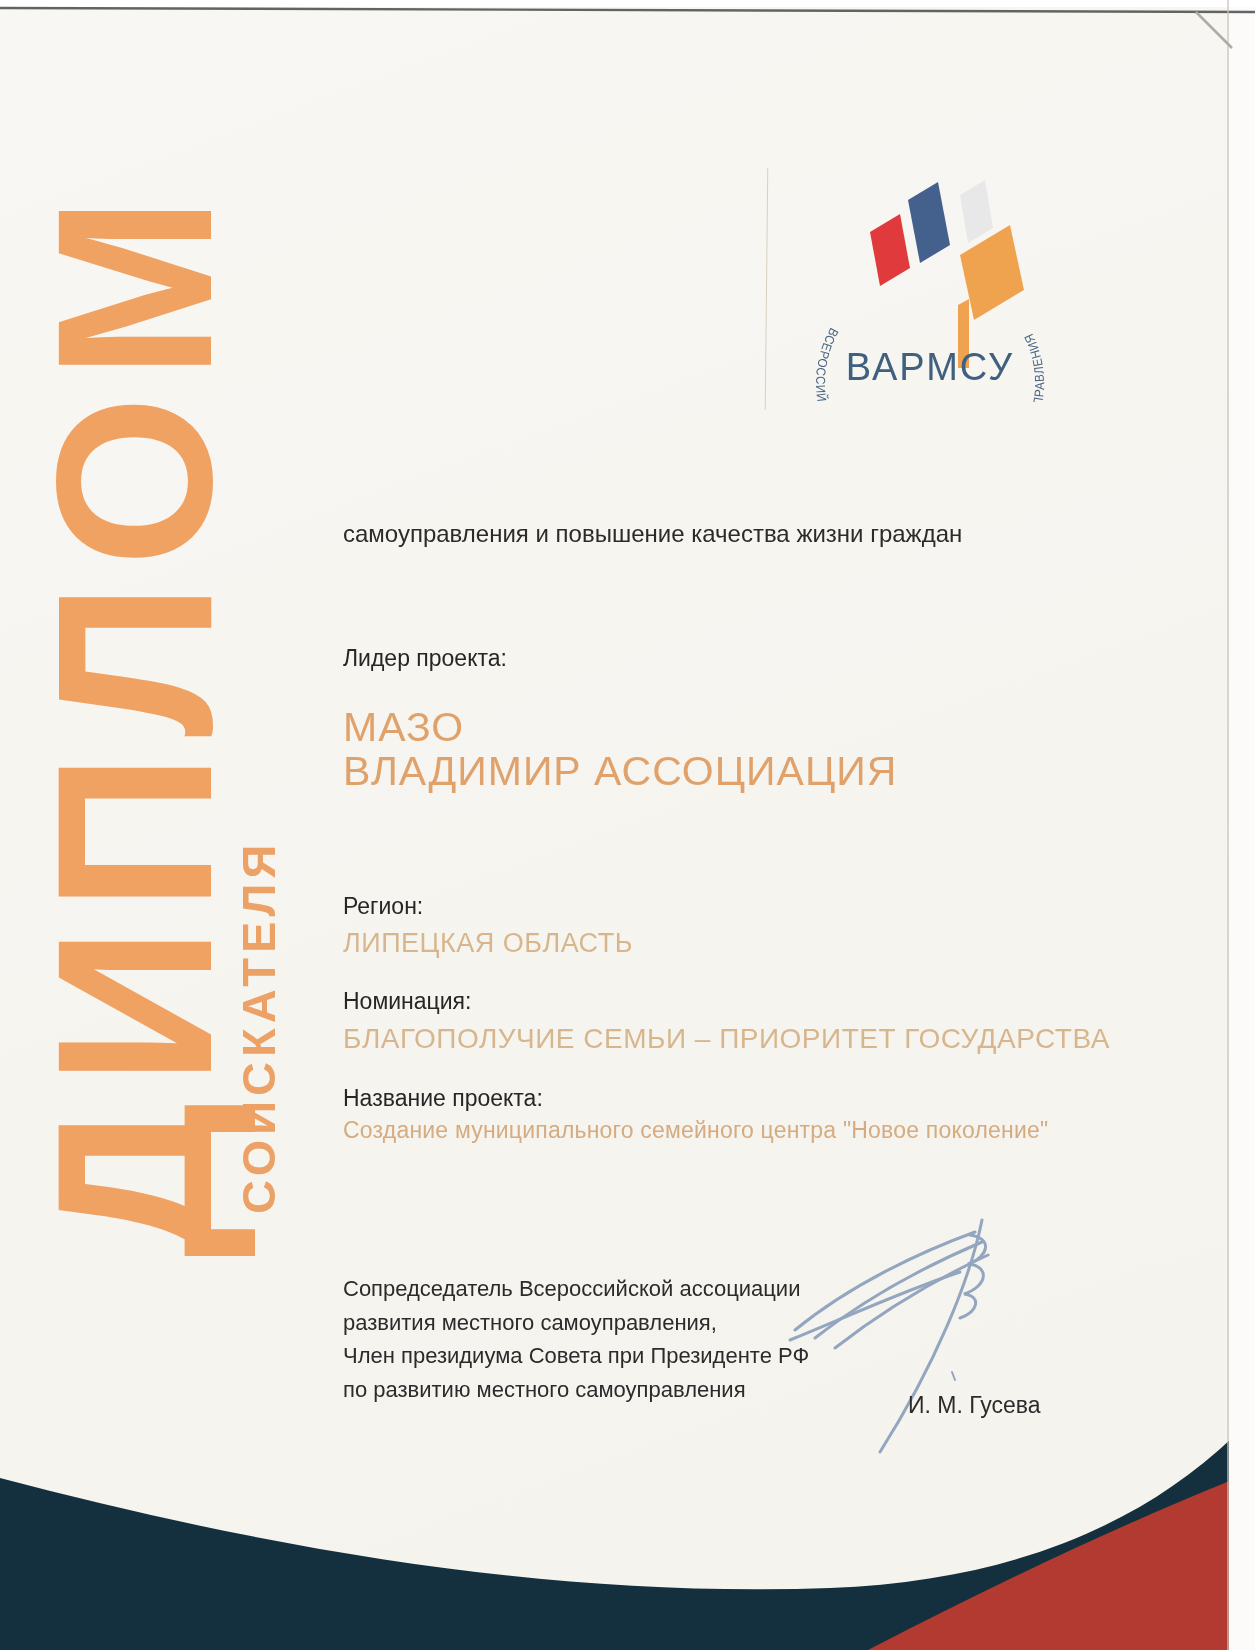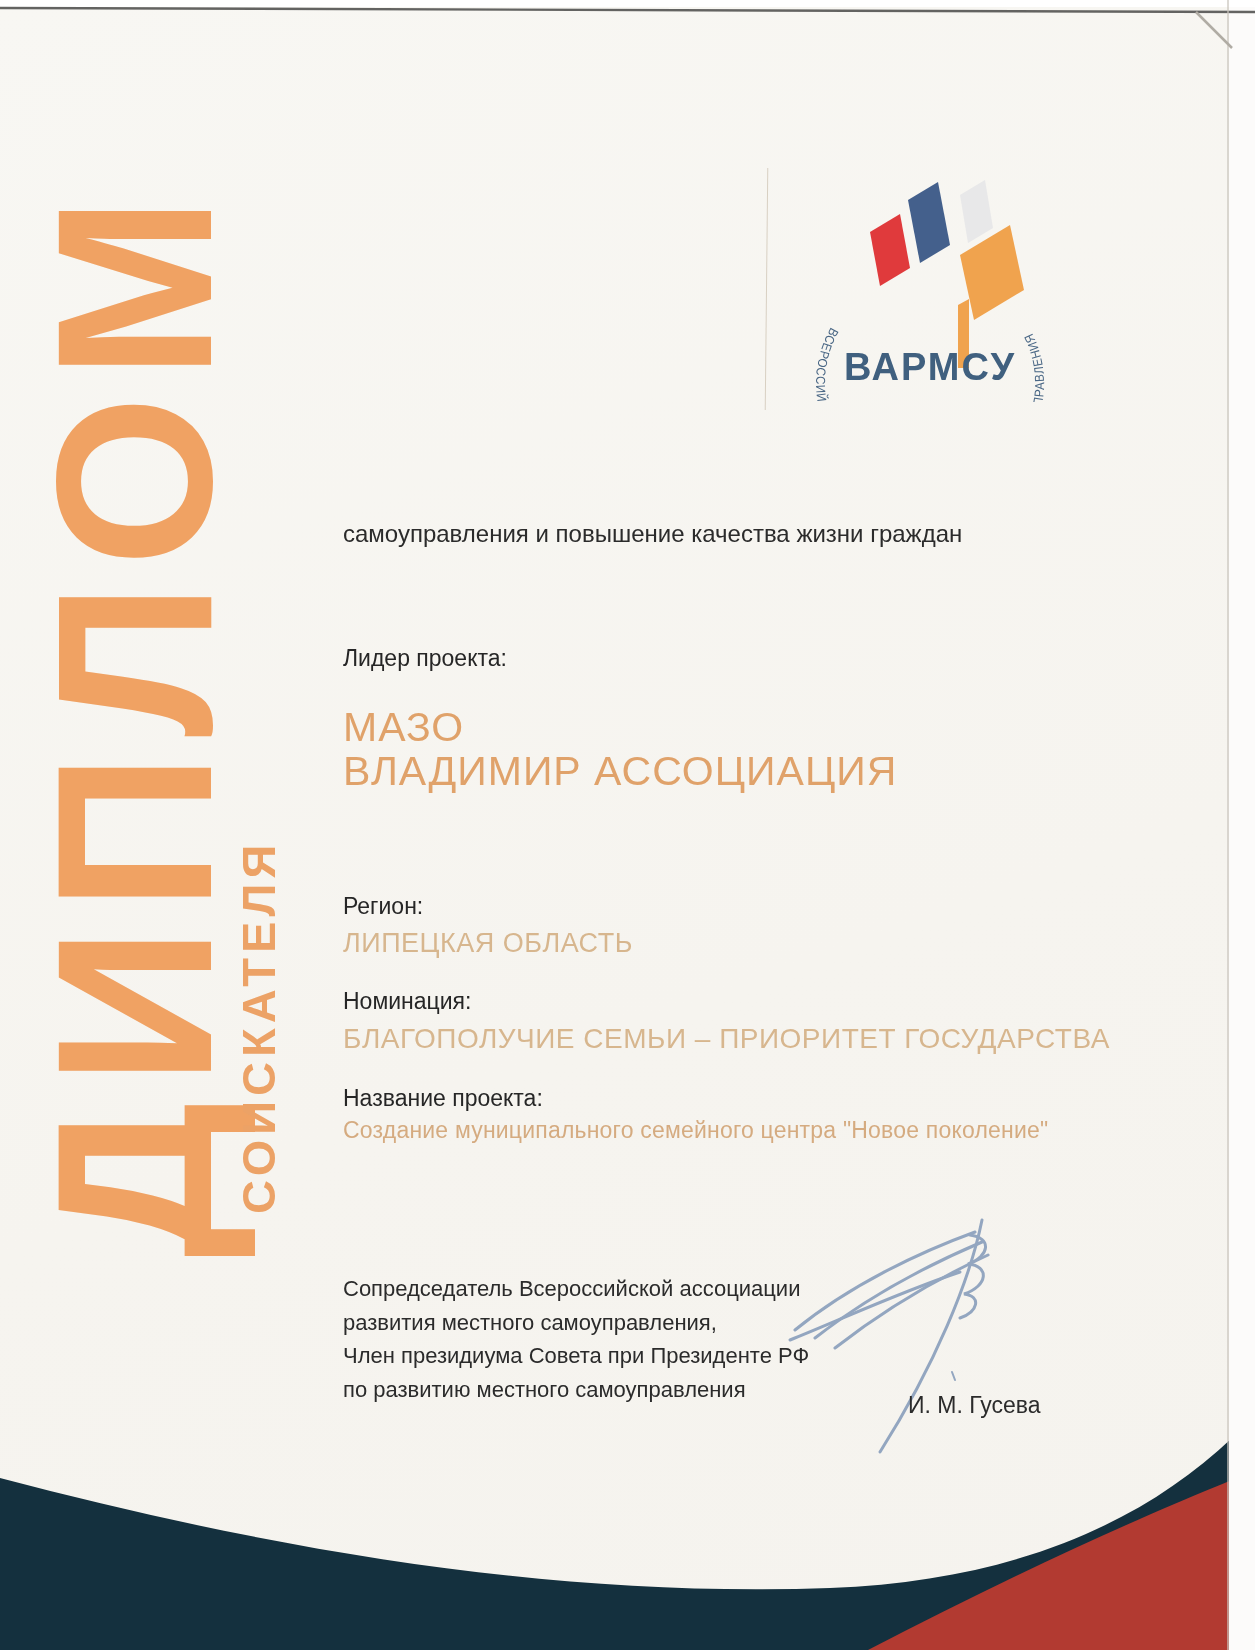--- a/index.html
+++ b/index.html
@@ -45,21 +45,21 @@
     position:absolute;left:33px;top:252px;font-size:11px;font-weight:400;
     letter-spacing:1px;color:#e8a25d;white-space:nowrap;
   }
   .logo-divider{
     position:absolute;left:766px;top:168px;width:1px;height:242px;
     background:#d8d0c2;transform:rotate(.6deg);z-index:6;
   }
   .varmsu{position:absolute;left:798px;top:138px;width:264px;height:264px;z-index:6;}
   .varmsu-name{
     position:absolute;left:838px;top:346px;width:184px;text-align:center;
-    font-size:38px;font-weight:700;letter-spacing:2px;color:#40607f;z-index:6;
+    font-size:38px;font-weight:400;letter-spacing:2px;color:#40607f;z-index:6;
   }
 
   
   .txt{position:absolute;color:#2d2d2d;white-space:nowrap;z-index:6;}
   .award{left:343px;top:518px;font-size:24px;line-height:31px;font-weight:400;color:#2b2b2b;}
   .label{font-size:23px;font-weight:400;color:#262626;}
   .big-name{font-size:41px;letter-spacing:1px;color:#e0a26a;}
   .value-tan{letter-spacing:.5px;color:#d7b68e;text-align:right;}
   .lbl-leader{left:343px;top:645px;}
   .name-surname{left:343px;top:682px;margin-top:22px;}

